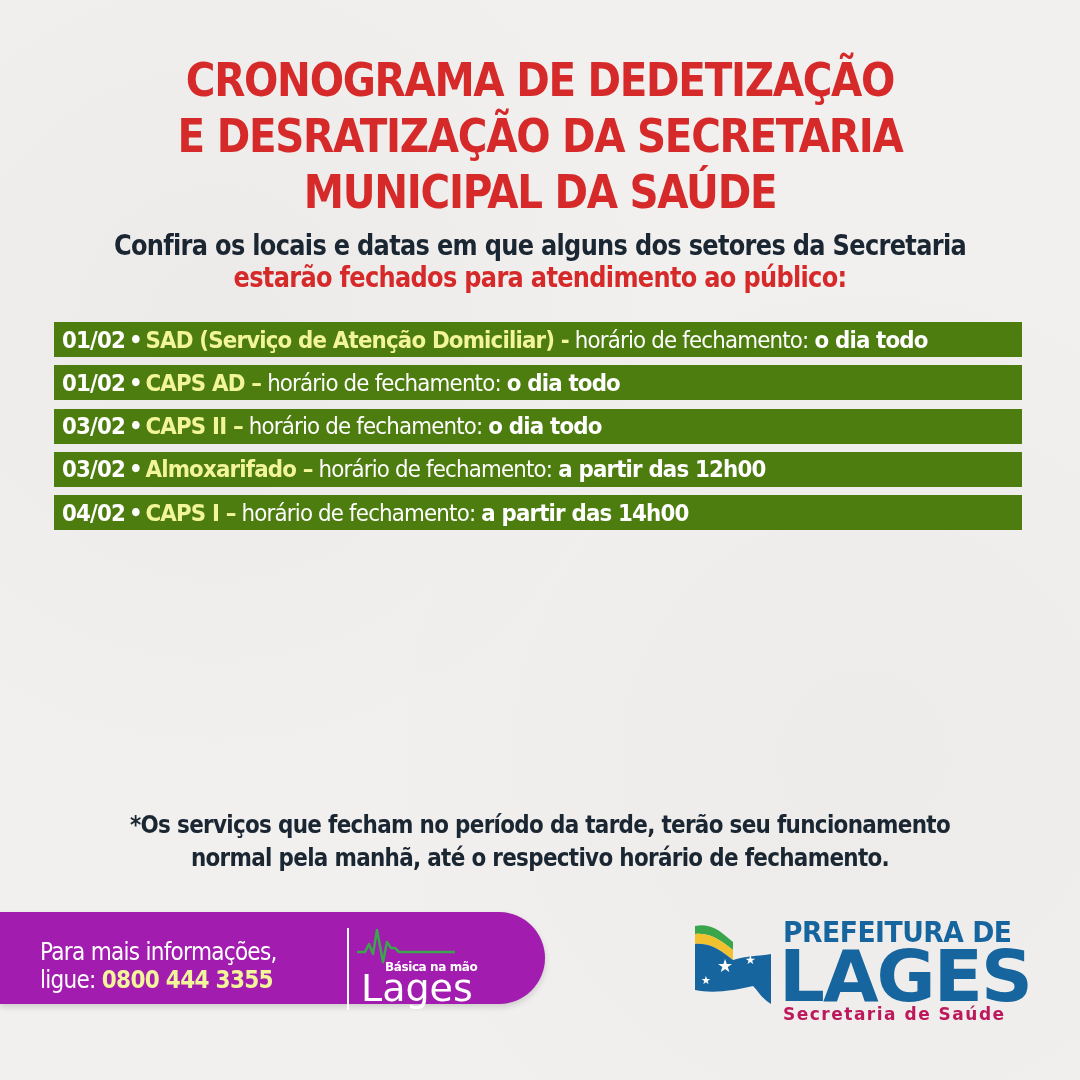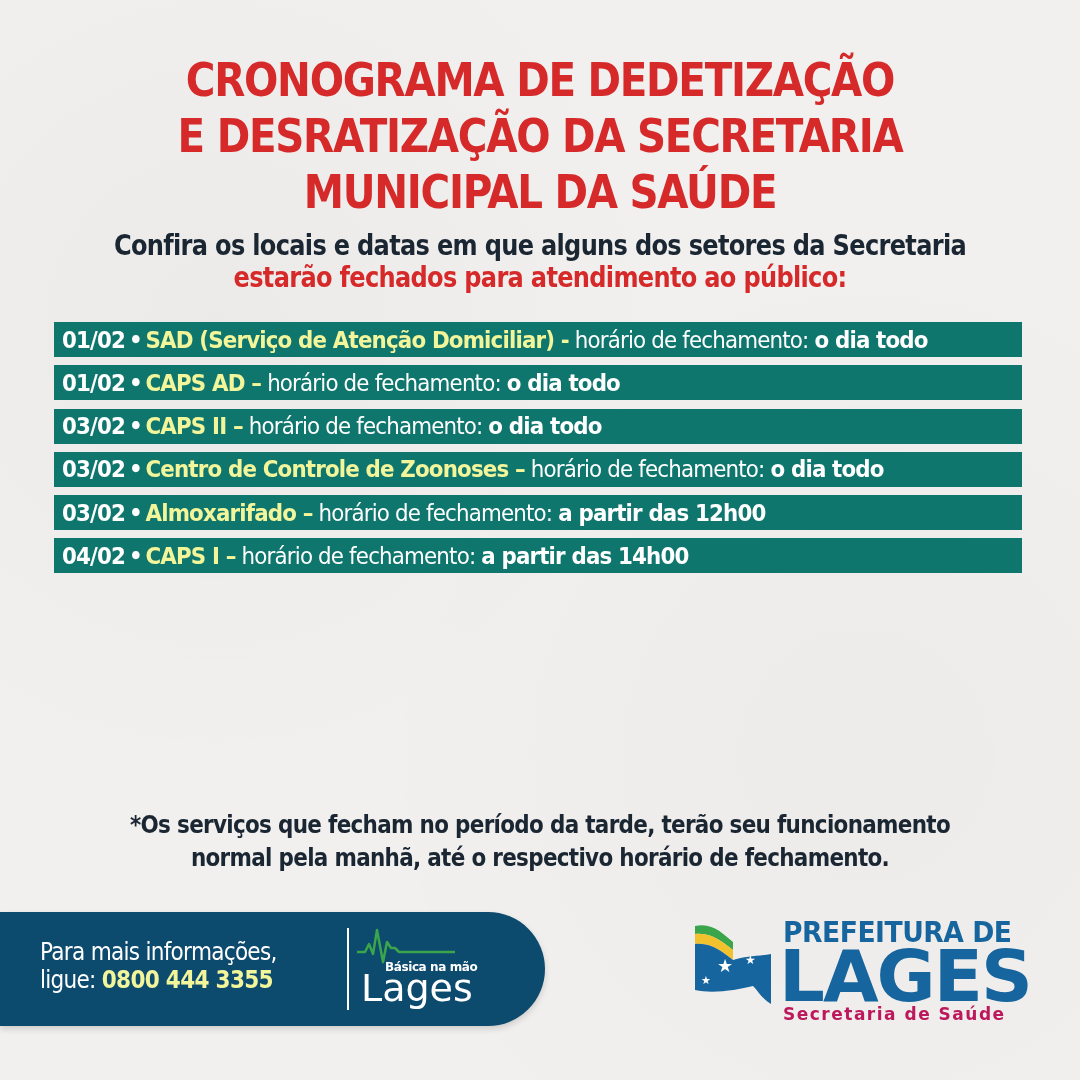--- a/index.html
+++ b/index.html
@@ -43,21 +43,21 @@
   .subtitle .l2 { color: #d62a2a; white-space: nowrap; }
 
   .schedule {
     position: absolute;
     left: 54px; top: 322px;
     width: 968px;
   }
   .row {
     height: 35px;
     margin-bottom: 8.3px;
-    background: #0f766e;
+    background: #4d7c0f;
     display: flex;
     align-items: center;
     padding-left: 8px;
     overflow: hidden;
   }
   .row-inner {
     white-space: nowrap;
     font-family: "DejaVu Sans", sans-serif;
     font-size: 23px;
     letter-spacing: -0.9px;
@@ -82,22 +82,22 @@
     line-height: 33px;
     letter-spacing: -0.8px;
     transform: scaleX(0.86);
     transform-origin: center top;
   }
   .footnote div { white-space: nowrap; }
 
   .contact-pill {
     position: absolute;
     left: 0; top: 912px;
-    width: 545px; height: 114px;
-    background: #0c4a6e;
+    width: 545px; height: 92px;
+    background: #a21caf;
     border-radius: 0 57px 57px 0;
     box-shadow: 0 3px 6px rgba(0,0,0,0.15);
   }
   .contact-text {
     position: absolute;
     left: 40px; top: 26px;
     color: #ffffff;
     font-family: "DejaVu Sans", sans-serif;
     font-size: 24px;
     line-height: 28px;
@@ -195,25 +195,20 @@
   </div>
     </div>
   <div class="row">
       <div class="row-inner">
     <span class="date">01/02</span><span class="bullet">•</span><span class="place">CAPS AD –</span> <span class="label">horário de fechamento:</span> <span class="time">o dia todo</span>
   </div>
     </div>
   <div class="row">
       <div class="row-inner">
     <span class="date">03/02</span><span class="bullet">•</span><span class="place">CAPS II –</span> <span class="label">horário de fechamento:</span> <span class="time">o dia todo</span>
-  </div>
-    </div>
-  <div class="row">
-      <div class="row-inner">
-    <span class="date">03/02</span><span class="bullet">•</span><span class="place">Centro de Controle de Zoonoses –</span> <span class="label">horário de fechamento:</span> <span class="time">o dia todo</span>
   </div>
     </div>
   <div class="row">
       <div class="row-inner">
     <span class="date">03/02</span><span class="bullet">•</span><span class="place">Almoxarifado –</span> <span class="label">horário de fechamento:</span> <span class="time">a partir das 12h00</span>
   </div>
     </div>
   <div class="row">
       <div class="row-inner">
     <span class="date">04/02</span><span class="bullet">•</span><span class="place">CAPS I –</span> <span class="label">horário de fechamento:</span> <span class="time">a partir das 14h00</span>

